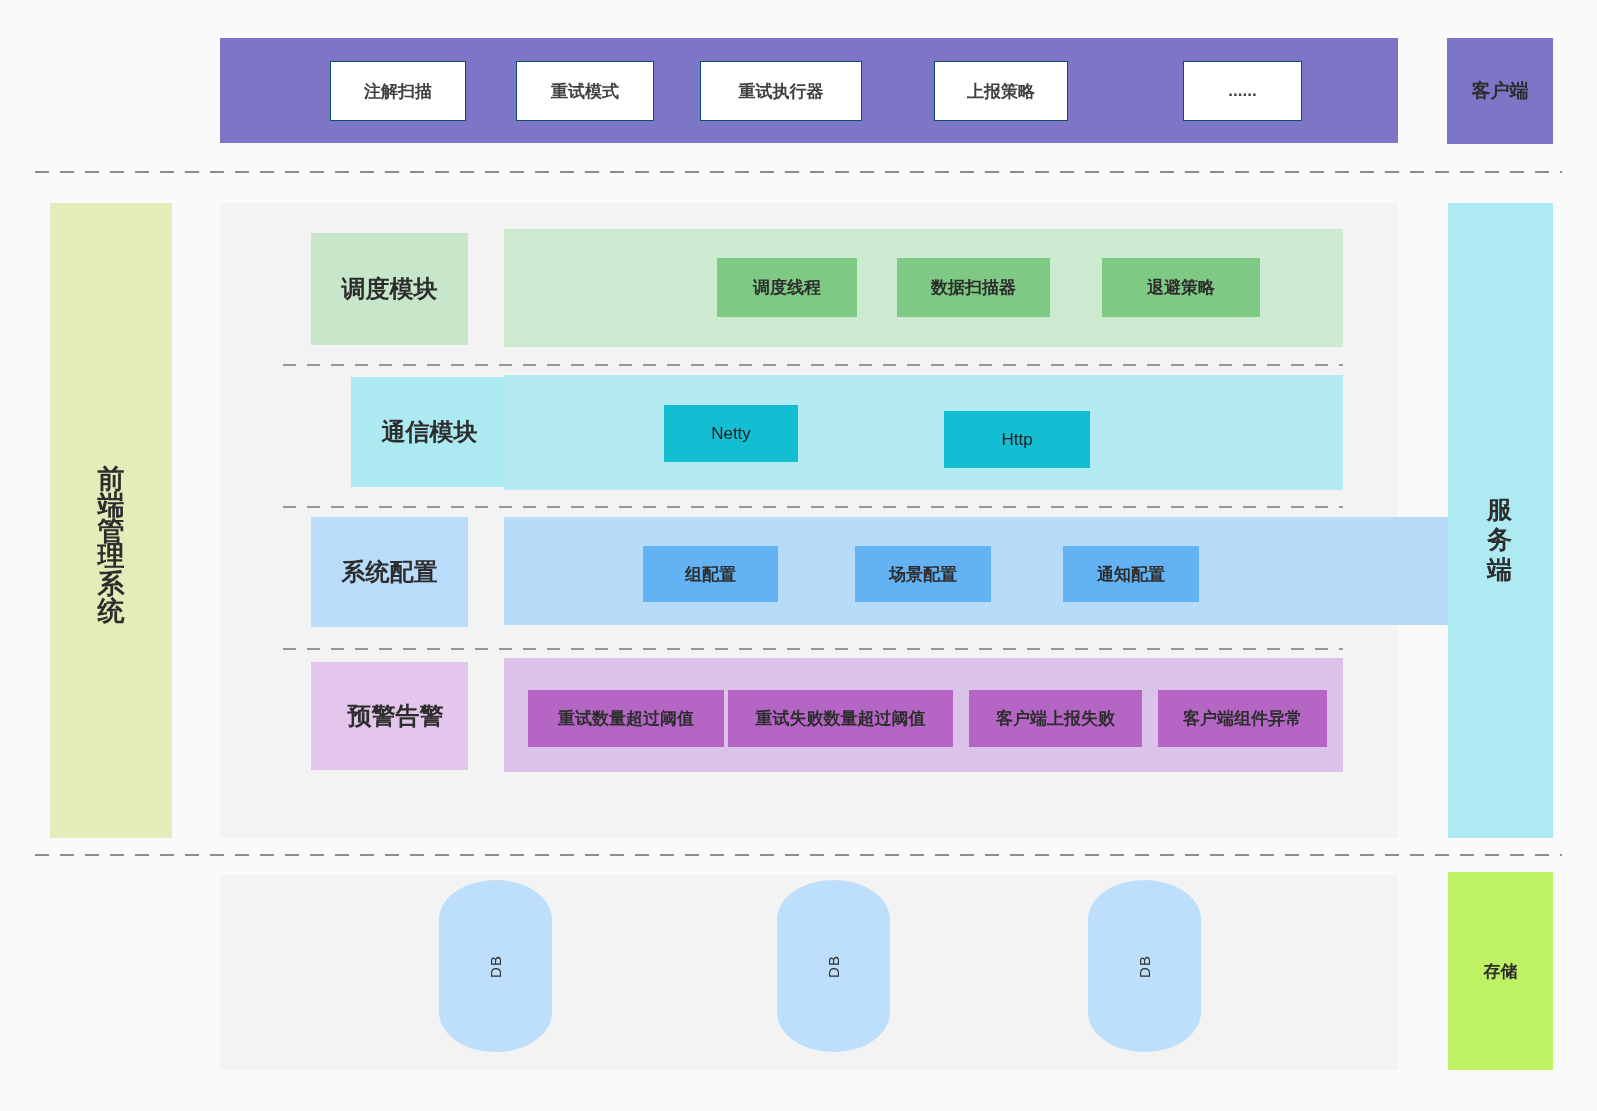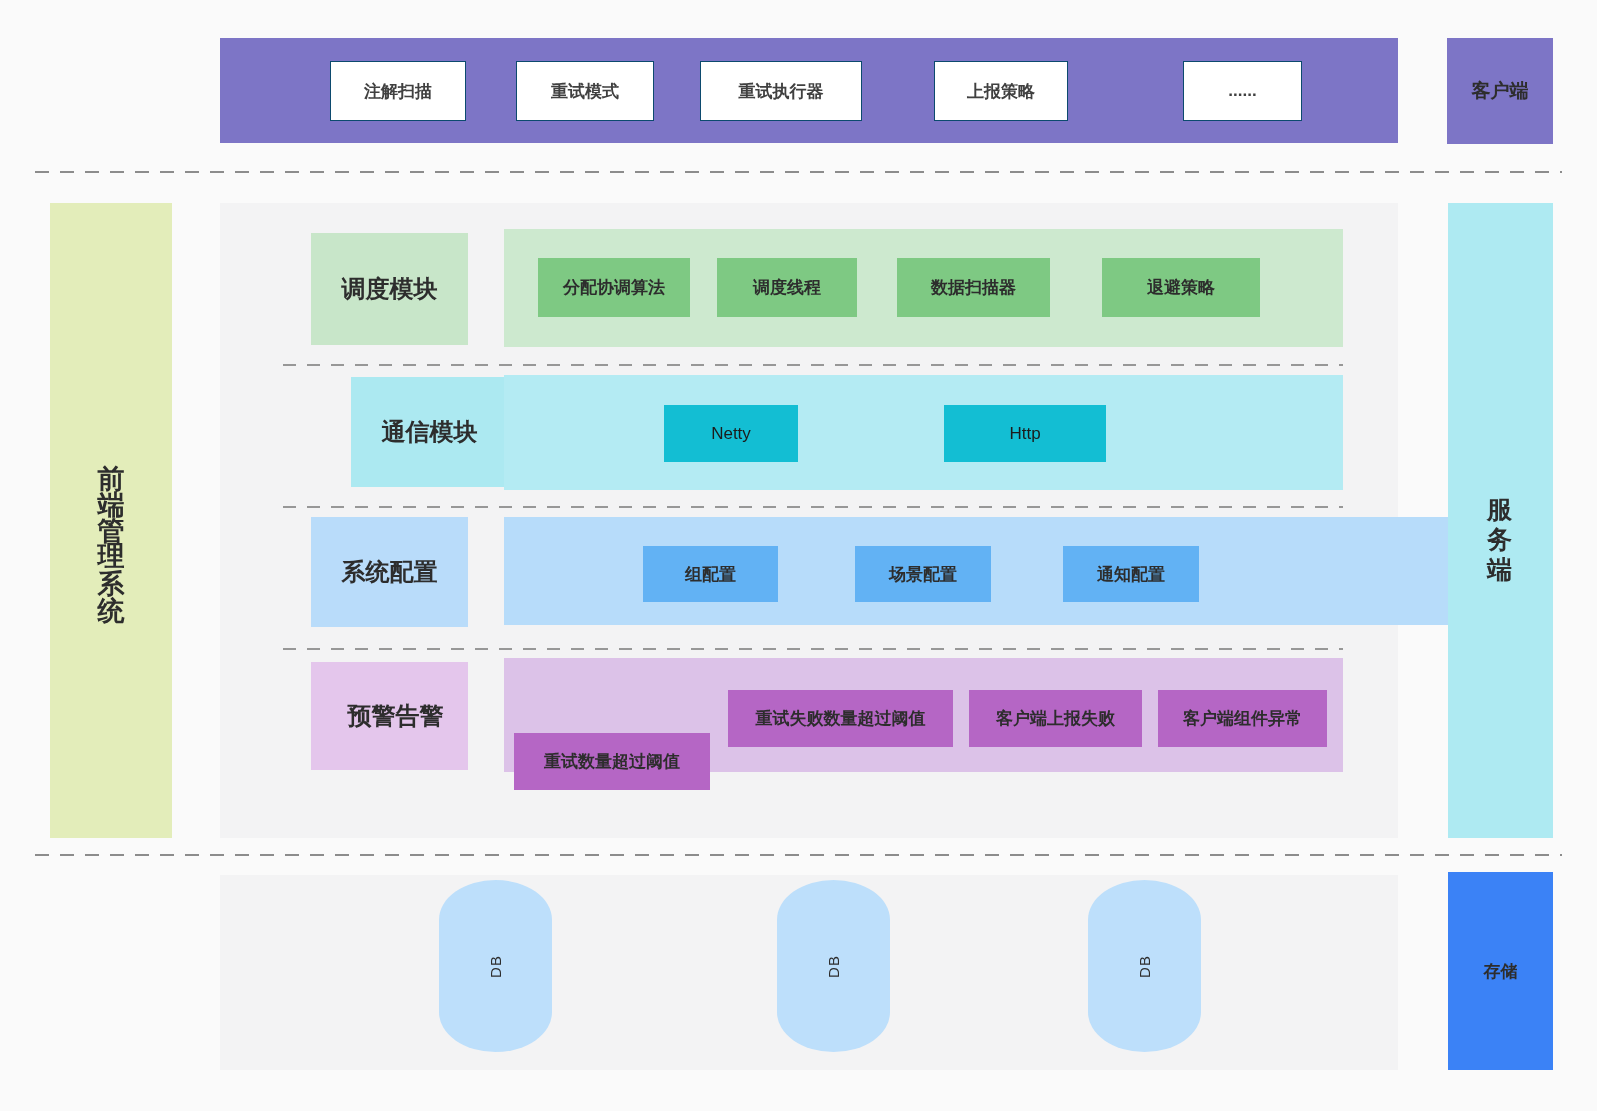--- a/index.html
+++ b/index.html
@@ -40,21 +40,21 @@
 
   .r1-label{background:#c8e6c9;} .r1-content{background:#cde9cf;} .r1-item{background:#7ec983;}
   .r2-label{background:#ace9f1;margin-left:40px;} .r2-content{background:#b4ebf3;padding-left:24px;} .r2-item{background:#13bed3;font-weight:normal;color:#1c1c1c;}
   .r3-label{background:#b9dcfa;} .r3-content{background:#b7dcfa;} .r3-item{background:#62b2f4;}
   .r4-label{background:#e4c6ec;padding-left:12px;} .r4-content{background:#dcc2e8;} .r4-item{background:#b566c5;}
 
   
   #store-panel{left:220px;top:875px;width:1178px;height:195px;background:#f3f3f4;}
   .db{width:113px;height:172px;top:5px;background:#bddffb;border-radius:57px/40px;}
   .db-label{transform:rotate(-90deg);font-size:15px;color:#2d2d2d;letter-spacing:1px;}
-  #storage-box{left:1448px;top:872px;width:105px;height:198px;background:#3b82f6;
+  #storage-box{left:1448px;top:872px;width:105px;height:198px;background:#bef264;
                font-size:17px;font-weight:bold;color:#2d2d2d;}
 </style>
 </head>
 <body>
 
 <div id="stage">
 
   <div class="abs center" id="top-bar">
     <div class="abs center top-box" style="left:110px;width:136px;">
       <span>注解扫描</span>
@@ -81,44 +81,41 @@
   <div class="abs vside" id="front-bar">
     <span>前端管理系统</span>
   </div>
 
   <div class="abs" id="mid-panel">
 
     <div class="abs center row-label r1-label" style="left:91px;top:30px;width:157px;height:112px;">
       <span>调度模块</span>
     </div>
     <div class="abs r1-content" style="left:284px;top:26px;width:839px;height:118px;">
-      <div class="abs center row-item r1-item" style="left:34px;top:29px;width:152px;height:59px;">
-        <span>分配协调算法</span>
-      </div>
       <div class="abs center row-item r1-item" style="left:213px;top:29px;width:140px;height:59px;">
         <span>调度线程</span>
       </div>
       <div class="abs center row-item r1-item" style="left:393px;top:29px;width:153px;height:59px;">
         <span>数据扫描器</span>
       </div>
       <div class="abs center row-item r1-item" style="left:598px;top:29px;width:158px;height:59px;">
         <span>退避策略</span>
       </div>
     </div>
 
     <div class="abs row-sep" style="top:161px;"></div>
 
     <div class="abs center row-label r2-label" style="left:91px;top:174px;width:157px;height:110px;">
       <span>通信模块</span>
     </div>
     <div class="abs r2-content" style="left:284px;top:172px;width:839px;height:115px;">
       <div class="abs center row-item r2-item" style="left:160px;top:30px;width:134px;height:57px;">
         <span>Netty</span>
       </div>
-      <div class="abs center row-item r2-item" style="left:440px;top:30px;width:162px;height:57px;justify-content:center;">
+      <div class="abs center row-item r2-item" style="left:440px;top:36px;width:146px;height:57px;justify-content:center;">
         <span>Http</span>
       </div>
     </div>
 
     <div class="abs row-sep" style="top:303px;"></div>
 
     <div class="abs center row-label r3-label" style="left:91px;top:314px;width:157px;height:110px;">
       <span>系统配置</span>
     </div>
     <div class="abs r3-content" style="left:284px;top:314px;width:1002px;height:108px;">
@@ -132,21 +129,21 @@
         <span>通知配置</span>
       </div>
     </div>
 
     <div class="abs row-sep" style="top:445px;"></div>
 
     <div class="abs center row-label r4-label" style="left:91px;top:459px;width:157px;height:108px;">
       <span>预警告警</span>
     </div>
     <div class="abs r4-content" style="left:284px;top:455px;width:839px;height:114px;">
-      <div class="abs center row-item r4-item" style="left:10px;top:32px;width:196px;height:57px;margin-top:43px;">
+      <div class="abs center row-item r4-item" style="left:24px;top:32px;width:196px;height:57px;">
         <span>重试数量超过阈值</span>
       </div>
       <div class="abs center row-item r4-item" style="left:224px;top:32px;width:225px;height:57px;">
         <span>重试失败数量超过阈值</span>
       </div>
       <div class="abs center row-item r4-item" style="left:465px;top:32px;width:173px;height:57px;">
         <span>客户端上报失败</span>
       </div>
       <div class="abs center row-item r4-item" style="left:654px;top:32px;width:169px;height:57px;">
         <span>客户端组件异常</span>

